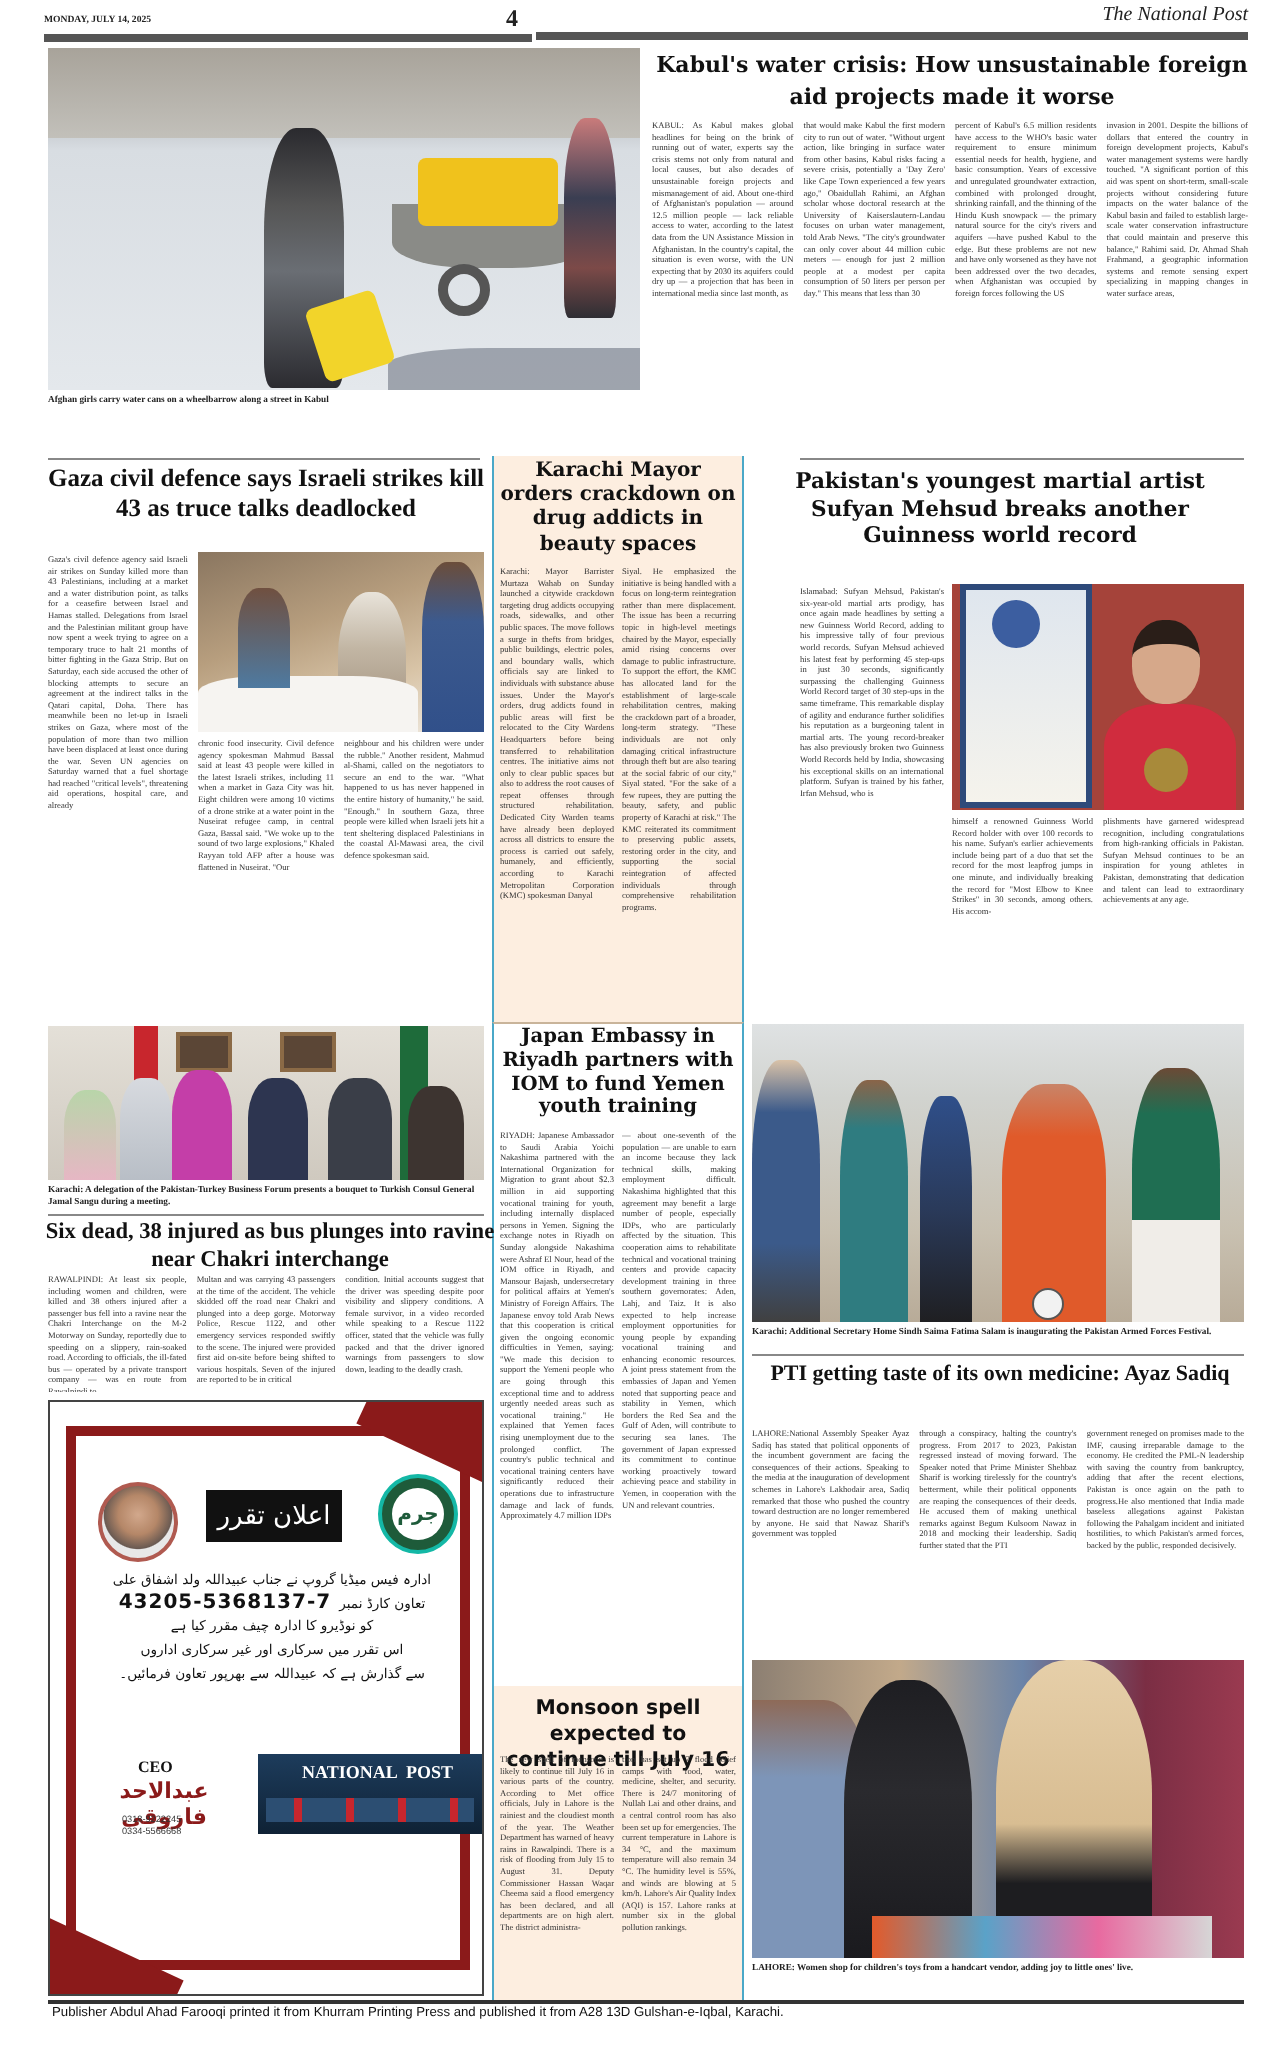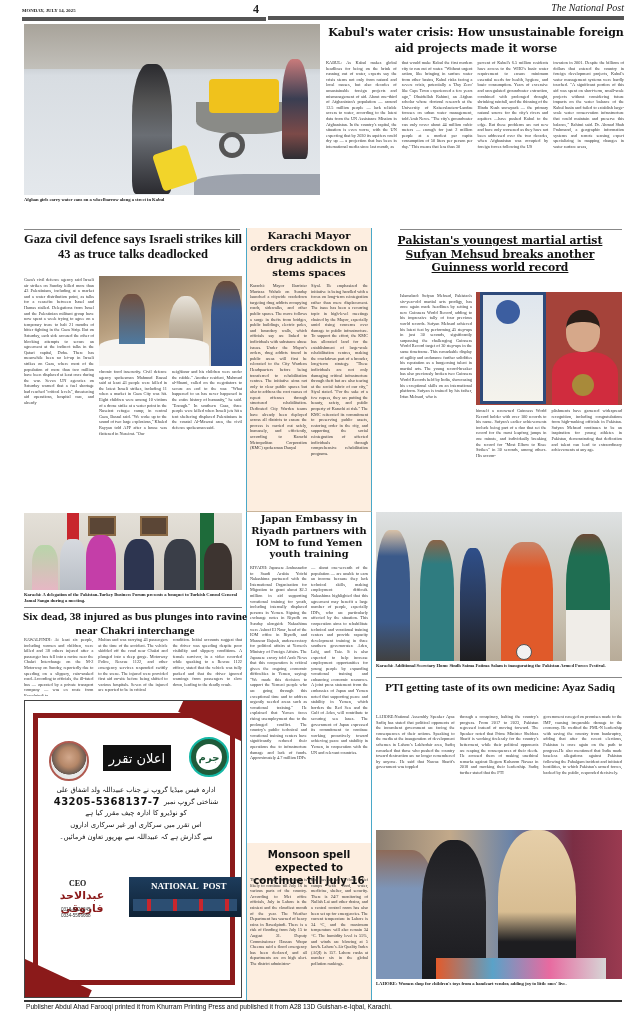--- a/index.html
+++ b/index.html
@@ -51,28 +51,28 @@
 <div class="abs img" style="left:99px;top:276px;width:143px;height:90px;background:linear-gradient(160deg,#8a7660 0%,#b79e7e 40%,#d9c5a8 70%,#f1ede7 100%);">
   <div class="abs" style="left:70px;top:20px;width:34px;height:70px;background:linear-gradient(180deg,#e8e3da 0%,#c2b6a4 40%,#9c8a77 100%);border-radius:45% 45% 10% 10%;"></div>
   <div class="abs" style="left:112px;top:5px;width:31px;height:85px;background:linear-gradient(180deg,#6b4d3a 0%,#3c5a8e 35%,#31508a 100%);border-radius:40% 40% 0 0;"></div>
   <div class="abs" style="left:0;top:62px;width:110px;height:28px;background:#f6f4f1;border-radius:30% 30% 0 0;"></div>
   <div class="abs" style="left:20px;top:18px;width:26px;height:50px;background:linear-gradient(180deg,#705040,#4e7aa1);border-radius:40% 40% 0 0;"></div>
 </div>
 <div class="abs txt" style="left:99px;top:369px;width:68px;height:142px;overflow:hidden;">chronic food insecurity. Civil defence agency spokesman Mahmud Bassal said at least 43 people were killed in the latest Israeli strikes, including 11 when a market in Gaza City was hit. Eight children were among 10 victims of a drone strike at a water point in the Nuseirat refugee camp, in central Gaza, Bassal said. "We woke up to the sound of two large explosions," Khaled Rayyan told AFP after a house was flattened in Nuseirat. "Our</div>
 <div class="abs txt" style="left:172px;top:369px;width:70px;height:142px;overflow:hidden;">neighbour and his children were under the rubble." Another resident, Mahmud al-Shami, called on the negotiators to secure an end to the war. "What happened to us has never happened in the entire history of humanity," he said. "Enough." In southern Gaza, three people were killed when Israeli jets hit a tent sheltering displaced Palestinians in the coastal Al-Mawasi area, the civil defence spokesman said.</div>
 
 <div class="abs" style="left:246px;top:228px;width:126px;height:283px;background:#fdeee0;border-left:1px solid #4aa8c8;border-right:1px solid #4aa8c8;"></div>
-<div class="abs head-sans" style="left:249px;top:230px;width:120px;font-size:10px;line-height:12.2px;">Karachi Mayor orders crackdown on drug addicts in stems spaces</div>
+<div class="abs head-sans" style="left:249px;top:230px;width:120px;font-size:10px;line-height:12.2px;">Karachi Mayor orders crackdown on drug addicts in beauty spaces</div>
 <div class="abs cols txt" style="left:250px;top:283px;width:118px;height:225px;overflow:hidden;grid-template-columns:1fr 1fr;column-gap:4px;">
   <div>Karachi: Mayor Barrister Murtaza Wahab on Sunday launched a citywide crackdown targeting drug addicts occupying roads, sidewalks, and other public spaces. The move follows a surge in thefts from bridges, public buildings, electric poles, and boundary walls, which officials say are linked to individuals with substance abuse issues. Under the Mayor's orders, drug addicts found in public areas will first be relocated to the City Wardens Headquarters before being transferred to rehabilitation centres. The initiative aims not only to clear public spaces but also to address the root causes of repeat offenses through structured rehabilitation. Dedicated City Warden teams have already been deployed across all districts to ensure the process is carried out safely, humanely, and efficiently, according to Karachi Metropolitan Corporation (KMC) spokesman Danyal</div>
   <div>Siyal. He emphasized the initiative is being handled with a focus on long-term reintegration rather than mere displacement. The issue has been a recurring topic in high-level meetings chaired by the Mayor, especially amid rising concerns over damage to public infrastructure. To support the effort, the KMC has allocated land for the establishment of large-scale rehabilitation centres, making the crackdown part of a broader, long-term strategy. "These individuals are not only damaging critical infrastructure through theft but are also tearing at the social fabric of our city," Siyal stated. "For the sake of a few rupees, they are putting the beauty, safety, and public property of Karachi at risk." The KMC reiterated its commitment to preserving public assets, restoring order in the city, and supporting the social reintegration of affected individuals through comprehensive rehabilitation programs.</div>
 </div>
 
 <div class="abs rule" style="left:400px;top:229px;width:222px;"></div>
-<div class="abs head-sans" style="left:376px;top:234px;width:248px;font-size:10.8px;line-height:13.5px;text-decoration:underline;">Pakistan's youngest martial artist Sufyan Mehsud breaks another Guinness world record</div>
+<div class="abs head-sans" style="left:376px;top:234px;width:248px;font-size:10.8px;line-height:13.5px;">Pakistan's youngest martial artist Sufyan Mehsud breaks another Guinness world record</div>
 <div class="abs txt" style="left:400px;top:293px;width:72px;height:214px;overflow:hidden;">Islamabad: Sufyan Mehsud, Pakistan's six-year-old martial arts prodigy, has once again made headlines by setting a new Guinness World Record, adding to his impressive tally of four previous world records. Sufyan Mehsud achieved his latest feat by performing 45 step-ups in just 30 seconds, significantly surpassing the challenging Guinness World Record target of 30 step-ups in the same timeframe. This remarkable display of agility and endurance further solidifies his reputation as a burgeoning talent in martial arts. The young record-breaker has also previously broken two Guinness World Records held by India, showcasing his exceptional skills on an international platform. Sufyan is trained by his father, Irfan Mehsud, who is</div>
 <div class="abs img" style="left:476px;top:292px;width:146px;height:113px;background:#a5433a;">
   <div class="abs" style="left:4px;top:0;width:66px;height:112px;background:linear-gradient(180deg,#dfe6ee,#f5f3ec);border:3px solid #2e4a7a;"></div>
   <div class="abs" style="left:20px;top:8px;width:24px;height:24px;border-radius:50%;background:#3c5ea0;"></div>
   <div class="abs" style="left:90px;top:18px;width:34px;height:42px;background:#d6a88a;border-radius:45%;border-top:12px solid #2a1e18;"></div>
   <div class="abs" style="left:76px;top:60px;width:66px;height:53px;background:#d02c3e;border-radius:40% 40% 0 0;"></div>
   <div class="abs" style="left:96px;top:82px;width:22px;height:22px;background:#a88a3a;border-radius:50%;"></div>
 </div>
 <div class="abs cols txt" style="left:476px;top:408px;width:146px;height:100px;overflow:hidden;grid-template-columns:1fr 1fr;column-gap:5px;">
   <div>himself a renowned Guinness World Record holder with over 100 records to his name. Sufyan's earlier achievements include being part of a duo that set the record for the most leapfrog jumps in one minute, and individually breaking the record for "Most Elbow to Knee Strikes" in 30 seconds, among others. His accom-</div>
@@ -135,21 +135,21 @@
     <span style="color:#fff;font-size:13px;font-family:'DejaVu Sans',sans-serif;" dir="rtl">اعلان تقرر</span>
   </div>
   <div class="abs" style="left:164px;top:36px;width:40px;height:40px;border-radius:50%;background:#1e5b3a;border:2px solid #14b8a6;display:flex;align-items:center;justify-content:center;">
     <div style="width:26px;height:26px;border-radius:50%;background:#fff;display:flex;align-items:center;justify-content:center;">
       <span style="color:#1e5b3a;font-size:10px;font-weight:bold;font-family:'DejaVu Sans',sans-serif;">جرم</span>
     </div>
   </div>
   <div class="abs" dir="rtl" style="left:16px;top:84px;width:190px;text-align:center;font-family:'DejaVu Sans',sans-serif;color:#111;">
     <div style="font-size:6.8px;line-height:11px;">ادارہ فیس میڈیا گروپ نے جناب عبیداللہ ولد اشفاق علی</div>
     <div style="display:flex;justify-content:center;gap:4px;align-items:center;">
-      <span style="font-size:6.8px;">شناختی گروپ نمبر</span>
+      <span style="font-size:6.8px;">تعاون کارڈ نمبر</span>
       <span dir="ltr" style="font-size:10px;font-weight:bold;font-family:'DejaVu Sans',sans-serif;letter-spacing:.5px;">43205-5368137-7</span>
     </div>
     <div style="font-size:6.8px;line-height:12px;">کو نوڈیرو کا ادارہ چیف مقرر کیا ہے</div>
     <div style="font-size:6.8px;line-height:12px;">اس تقرر میں سرکاری اور غیر سرکاری اداروں</div>
     <div style="font-size:6.8px;line-height:12px;">سے گذارش ہے کہ عبیداللہ سے بھرپور تعاون فرمائیں۔</div>
   </div>
   <div class="abs" style="left:44px;top:178px;font-size:8px;font-weight:bold;font-family:'Liberation Serif',serif;color:#111;">CEO</div>
   <div class="abs" dir="rtl" style="left:22px;top:188px;width:70px;text-align:center;font-size:11px;font-weight:bold;color:#8b1a1a;font-family:'DejaVu Sans',sans-serif;">عبدالاحد فاروقی</div>
   <div class="abs" style="left:36px;top:206px;font-size:4.6px;font-family:'Liberation Sans',sans-serif;color:#333;">0318-9222245</div>
   <div class="abs" style="left:36px;top:212px;font-size:4.6px;font-family:'Liberation Sans',sans-serif;color:#333;">0334-5566668</div>

